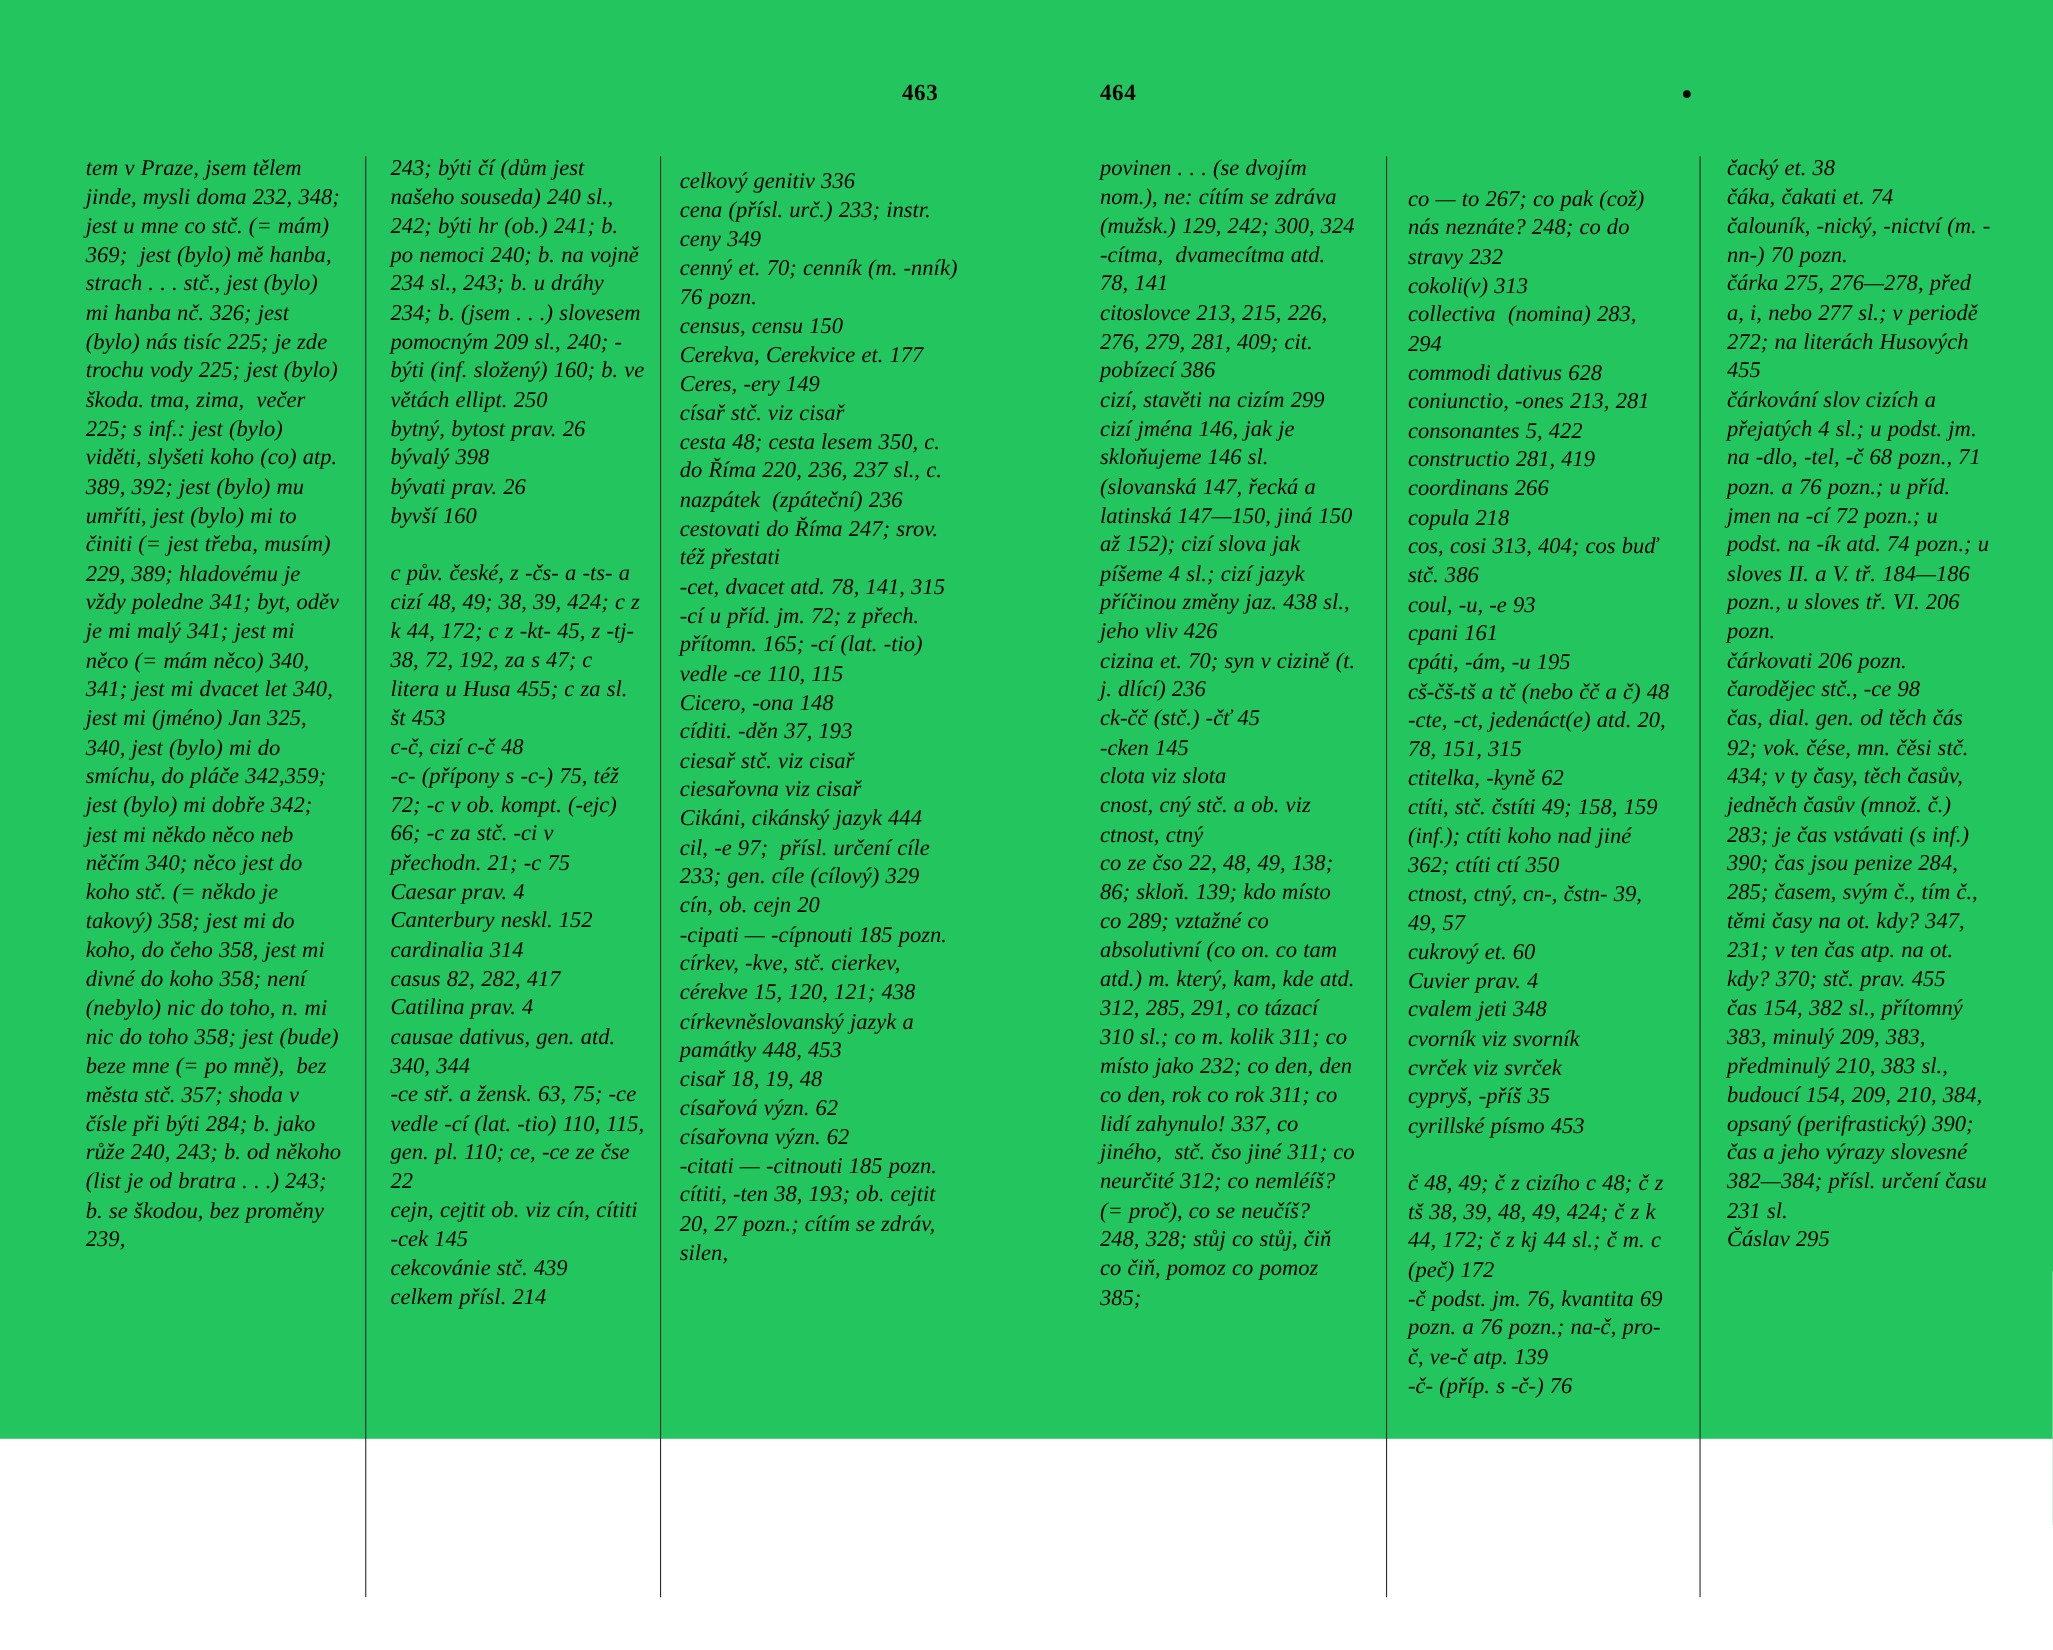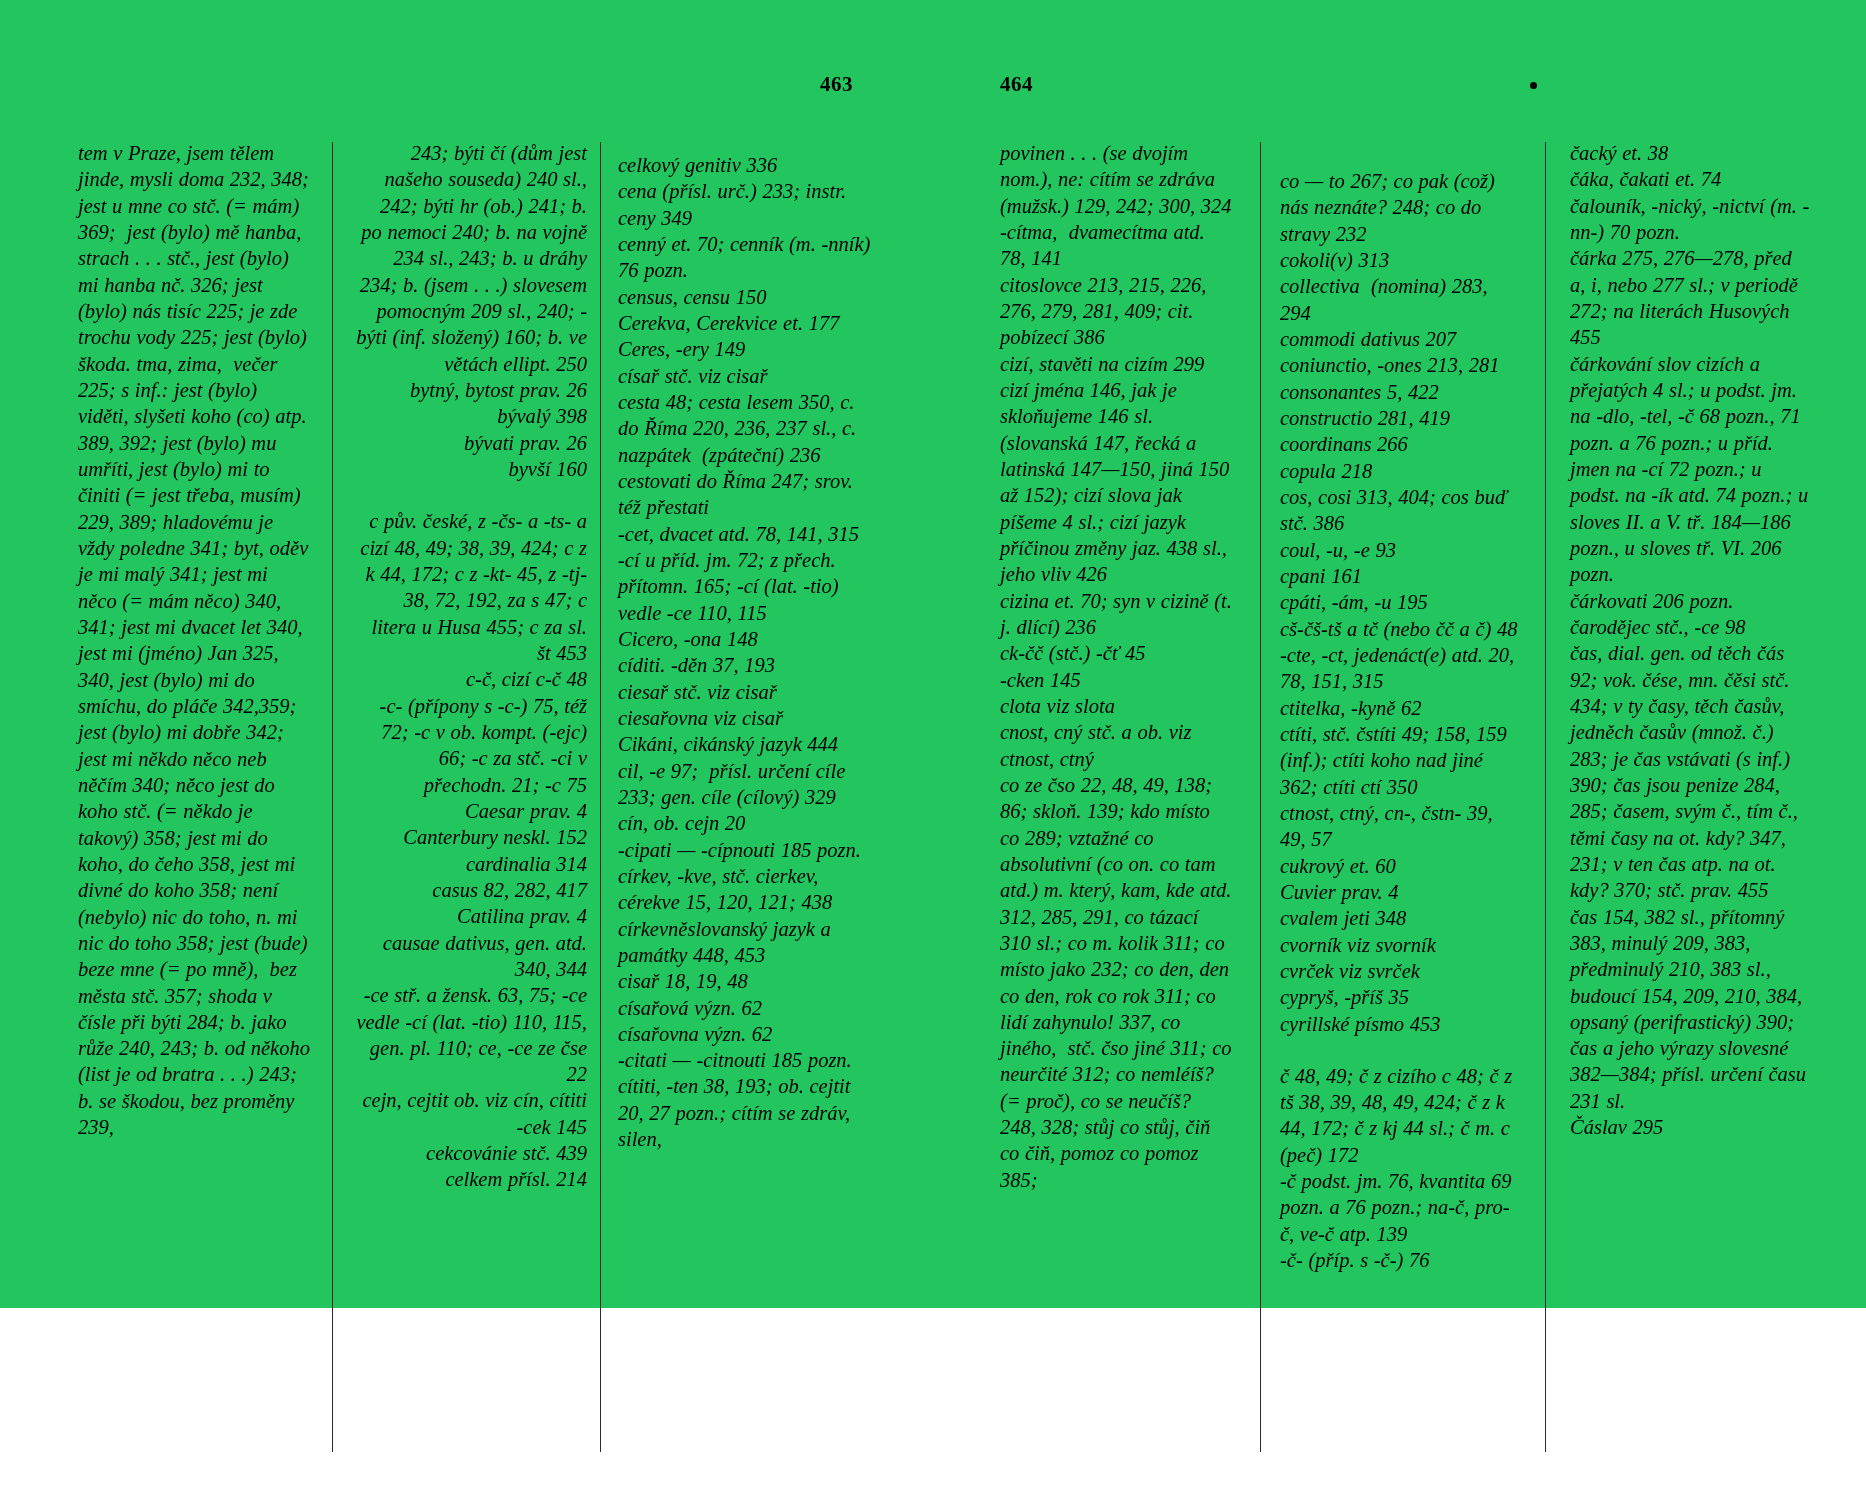--- a/index.html
+++ b/index.html
@@ -56,21 +56,21 @@
   }
   .col {
     position: absolute;
     top: 0;
     font-size: 20.5px;
     line-height: 1.285;
     text-align: left;
   }
   .col-0 { left: 78px;   width: 232px; }
   .col-1 { left = 0; }
-  .col-1 { left: 355px;  width: 232px; text-align: right; }
+  .col-1 { left: 355px;  width: 232px; }
   .col-2 { left: 618px;  width: 258px; margin-top: 12px; }
   .col-3 { left: 1000px; width: 232px; }
   .col-4 { left: 1280px; width: 240px; margin-top: 28px; }
   .col-5 { left: 1570px; width: 240px; }
 
   
   .rule {
     position: absolute;
     top: 142px;
     width: 1px;
@@ -173,21 +173,21 @@
         <p class="entry italic">ck-čč (stč.) -čť 45</p>
         <p class="entry italic">-cken 145</p>
         <p class="entry italic">clota viz slota</p>
         <p class="entry italic">cnost, cný stč. a ob. viz ctnost, ctný</p>
         <p class="entry italic">co ze čso 22, 48, 49, 138; 86; skloň. 139; kdo místo co 289; vztažné co absolutivní (co on. co tam atd.) m. který, kam, kde atd. 312, 285, 291, co tázací 310 sl.; co m. kolik 311; co místo jako 232; co den, den co den, rok co rok 311; co lidí zahynulo! 337, co jiného,  stč. čso jiné 311; co neurčité 312; co nemléíš? (= proč), co se neučíš? 248, 328; stůj co stůj, čiň co čiň, pomoz co pomoz 385;</p>
       </div>
     <div class="col col-4">
         <p class="entry italic">co — to 267; co pak (což) nás neznáte? 248; co do stravy 232</p>
         <p class="entry italic">cokoli(v) 313</p>
         <p class="entry italic">collectiva  (nomina) 283, 294</p>
-        <p class="entry italic">commodi dativus 207</p>
+        <p class="entry italic">commodi dativus 628</p>
         <p class="entry italic">coniunctio, -ones 213, 281</p>
         <p class="entry italic">consonantes 5, 422</p>
         <p class="entry italic">constructio 281, 419</p>
         <p class="entry italic">coordinans 266</p>
         <p class="entry italic">copula 218</p>
         <p class="entry italic">cos, cosi 313, 404; cos buď stč. 386</p>
         <p class="entry italic">coul, -u, -e 93</p>
         <p class="entry italic">cpani 161</p>
         <p class="entry italic">cpáti, -ám, -u 195</p>
         <p class="entry italic">cš-čš-tš a tč (nebo čč a č) 48</p>

